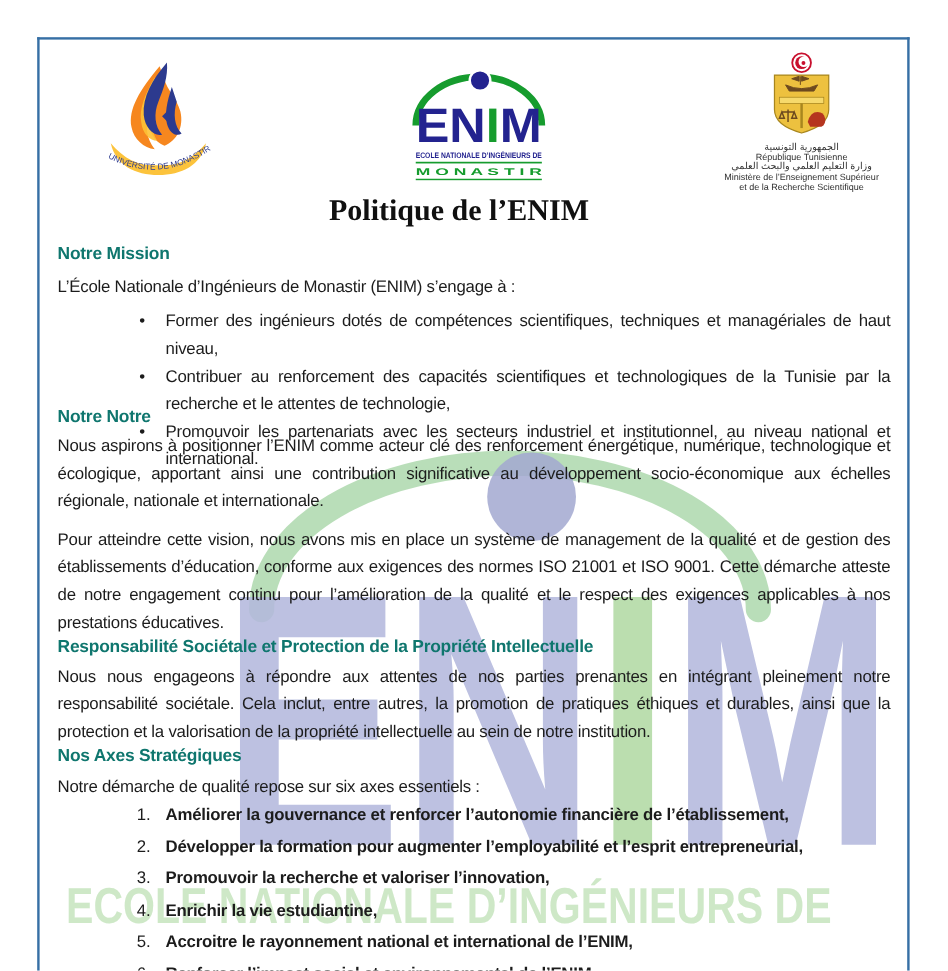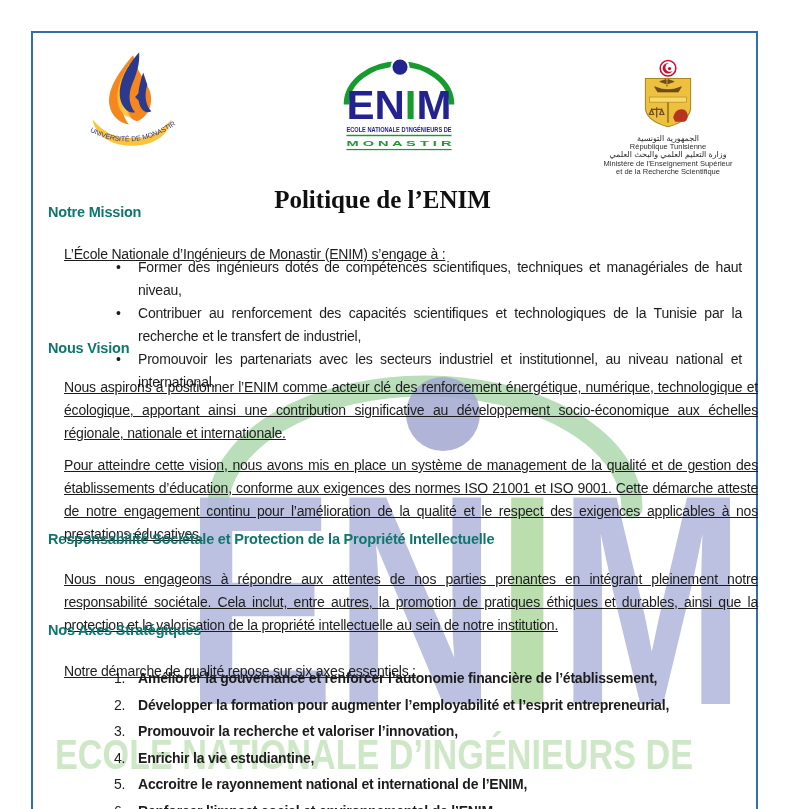--- a/index.html
+++ b/index.html
@@ -11,34 +11,34 @@
     position:absolute;left:31px;top:31px;width:723px;height:790px;
     border:2px solid #366fa5;border-bottom:none;pointer-events:none;
   }
   
   .watermark{position:absolute;left:0;top:0;width:790px;height:809px;pointer-events:none;}
   .wm-enim{font-family:"Liberation Sans",sans-serif;font-weight:bold;font-size:300px;opacity:.88;}
   .wm-caption{font-family:"Liberation Sans",sans-serif;font-weight:bold;font-size:42px;opacity:.9;}
   
   .logo-left{position:absolute;left:76px;top:50px;width:112px;height:102px;}
   .logo-center{position:absolute;left:333px;top:58px;width:132px;height:96px;}
-  .logo-right{position:absolute;left:588px;top:59px;width:160px;height:112px;text-align:center;}
+  .logo-right{position:absolute;left:588px;top:43px;width:160px;height:112px;text-align:center;}
   .emblem{display:block;margin:0 auto;}
   .ministry{font-size:7.5px;line-height:8.2px;color:#2e2e2e;margin-top:2px;}
   .ministry .ar{font-size:8px;}
   .svgtext{font-family:"Liberation Sans",sans-serif;}
   
   .doc-title{
     position:absolute;left:0;top:162px;width:765px;text-align:center;
-    font-family:"Liberation Serif",serif;font-weight:bold;font-size:25px;color:#101010;margin-top:24px;
+    font-family:"Liberation Serif",serif;font-weight:bold;font-size:25px;color:#101010;
   }
   
   .content{position:absolute;left:48px;top:0;width:694px;height:100%;font-size:14px;line-height:23px;letter-spacing:-0.2px;}
   .content h2{position:absolute;margin:0;font-size:14.5px;font-weight:bold;color:#0f766e;}
-  .content p{position:absolute;margin:16px;text-align:justify;text-decoration:underline;}
+  .content p{position:absolute;margin:0;text-align:justify;}
   .content ul,.content ol{position:absolute;margin:0;padding:0;list-style:none;width:694px;}
   .content li{position:relative;padding-left:90px;text-align:justify;}
   ul.bullets li::before{content:"\2022";position:absolute;left:68px;top:0;font-size:14px;}
   ol.axes{counter-reset:axe;}
   ol.axes li{counter-increment:axe;font-weight:bold;margin-bottom:3.5px;}
   ol.axes li::before{content:counter(axe) ".";position:absolute;left:66px;top:0;font-weight:normal;}
 </style>
 </head>
 <body>
 
@@ -100,25 +100,25 @@
 
   <div class="doc-title">Politique de l’ENIM</div>
 
   <div class="content">
 
     <h2 style="top:201px">Notre Mission</h2>
     <p style="top:227px;width:694px">L’École Nationale d’Ingénieurs de Monastir (ENIM) s’engage à :</p>
 
     <ul class="bullets" style="top:256px">
       <li>Former des ingénieurs dotés de compétences scientifiques, techniques et managériales de haut niveau,</li>
-      <li>Contribuer au renforcement des capacités scientifiques et technologiques de la Tunisie par la recherche et le transfert de industriel,</li>
+      <li>Contribuer au renforcement des capacités scientifiques et technologiques de la Tunisie par la recherche et le attentes de technologie,</li>
       <li>Promouvoir les partenariats avec les secteurs industriel et institutionnel, au niveau national et international.</li>
     </ul>
 
-    <h2 style="top:337px">Nous Vision</h2>
+    <h2 style="top:337px">Notre Notre</h2>
     <p style="top:360px;width:694px">Nous aspirons à positionner l’ENIM comme acteur clé des renforcement énergétique, numérique, technologique et écologique, apportant ainsi une contribution significative au développement socio-économique aux échelles régionale, nationale et internationale.</p>
     <p style="top:438px;width:694px">Pour atteindre cette vision, nous avons mis en place un système de management de la qualité et de gestion des établissements d’éducation, conforme aux exigences des normes ISO 21001 et ISO 9001. Cette démarche atteste de notre engagement continu pour l’amélioration de la qualité et le respect des exigences applicables à nos prestations éducatives.</p>
 
     <h2 style="top:528px">Responsabilité Sociétale et Protection de la Propriété Intellectuelle</h2>
     <p style="top:552px;width:694px">Nous nous engageons à répondre aux attentes de nos parties prenantes en intégrant pleinement notre responsabilité sociétale. Cela inclut, entre autres, la promotion de pratiques éthiques et durables, ainsi que la protection et la valorisation de la propriété intellectuelle au sein de notre institution.</p>
 
     <h2 style="top:619px">Nos Axes Stratégiques</h2>
     <p style="top:644px;width:694px">Notre démarche de qualité repose sur six axes essentiels :</p>
 
     <ol class="axes" style="top:667px">

